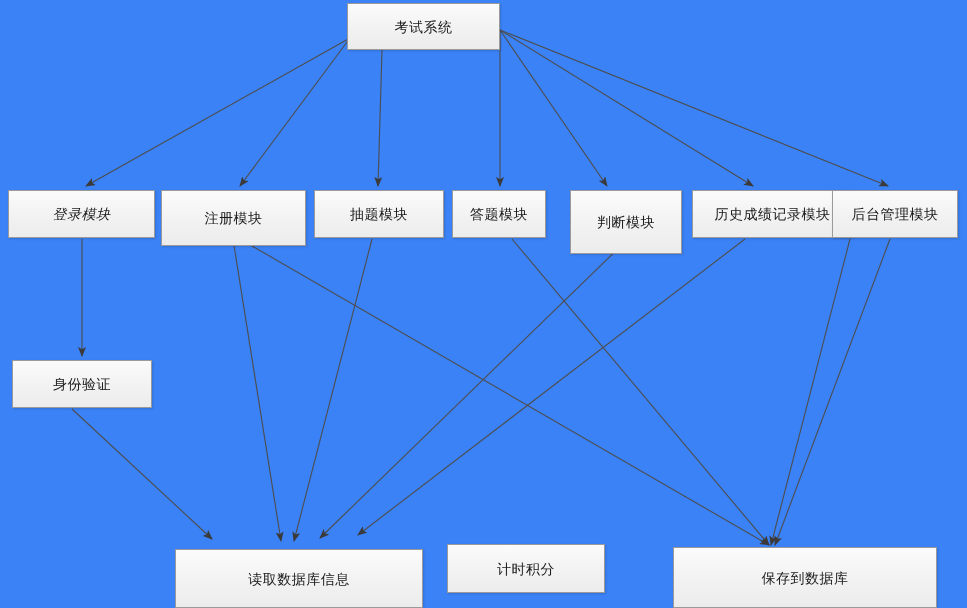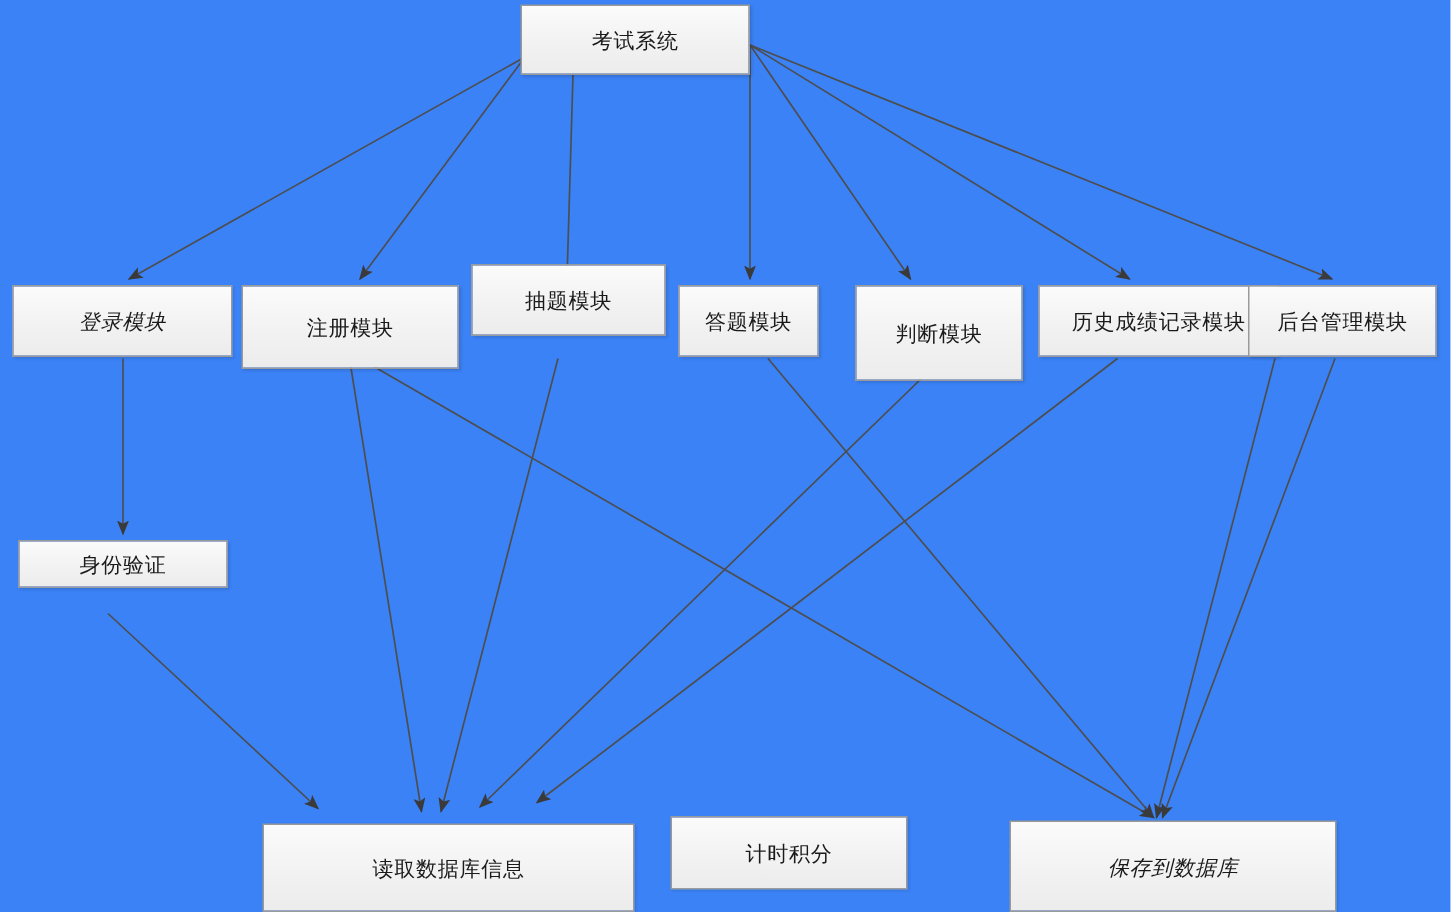--- a/index.html
+++ b/index.html
@@ -79,42 +79,42 @@
   <div id="nodes-group">
       <div class="node" style="left: 347px; top: 3px; width: 153px; height: 47px;">
         <span class="node-label">考试系统</span>
       </div>
       <div class="node" style="left: 8px; top: 190px; width: 147px; height: 48px; font-style: italic;">
         <span class="node-label">登录模块</span>
       </div>
       <div class="node" style="left: 161px; top: 190px; width: 145px; height: 56px;">
         <span class="node-label">注册模块</span>
       </div>
-      <div class="node" style="left: 314px; top: 176px; width: 130px; height: 48px;">
+      <div class="node" style="left: 314px; top: 190px; width: 130px; height: 48px;">
         <span class="node-label">抽题模块</span>
       </div>
       <div class="node" style="left: 452px; top: 190px; width: 94px; height: 48px;">
         <span class="node-label">答题模块</span>
       </div>
       <div class="node" style="left: 570px; top: 190px; width: 112px; height: 64px;">
         <span class="node-label">判断模块</span>
       </div>
       <div class="node" style="left: 692px; top: 190px; width: 161px; height: 48px; justify-content: center;">
         <span class="node-label">历史成绩记录模块</span>
       </div>
       <div class="node" style="left: 832px; top: 190px; width: 126px; height: 48px;">
         <span class="node-label">后台管理模块</span>
       </div>
-      <div class="node" style="left: 12px; top: 360px; width: 140px; height: 32px;">
+      <div class="node" style="left: 12px; top: 360px; width: 140px; height: 48px;">
         <span class="node-label">身份验证</span>
       </div>
       <div class="node" style="left: 175px; top: 549px; width: 248px; height: 59px;">
         <span class="node-label">读取数据库信息</span>
       </div>
       <div class="node" style="left: 447px; top: 544px; width: 158px; height: 49px;">
         <span class="node-label">计时积分</span>
       </div>
-      <div class="node" style="left: 673px; top: 547px; width: 218px; height: 61px; font-style: italic;">
+      <div class="node" style="left: 673px; top: 547px; width: 264px; height: 61px;">
         <span class="node-label">保存到数据库</span>
       </div>
     </div>
 
 </div>
 
 </body></html>

